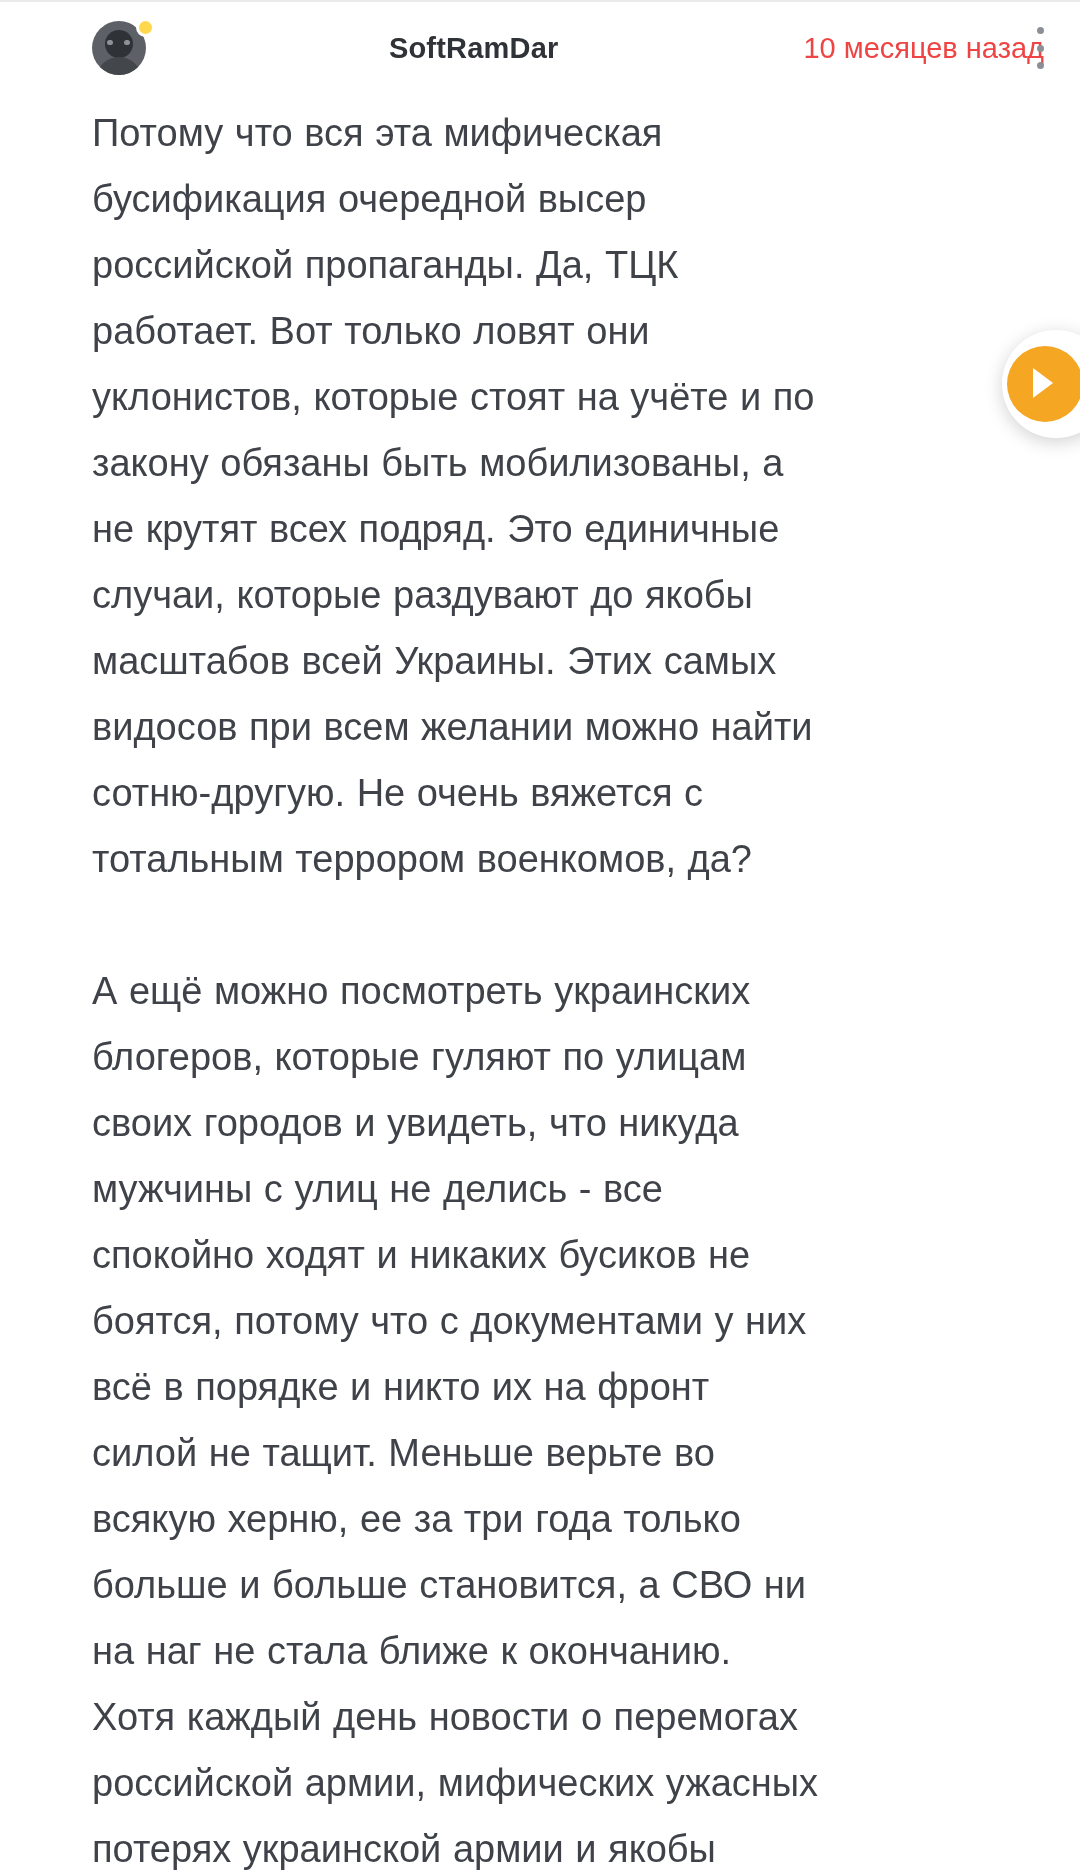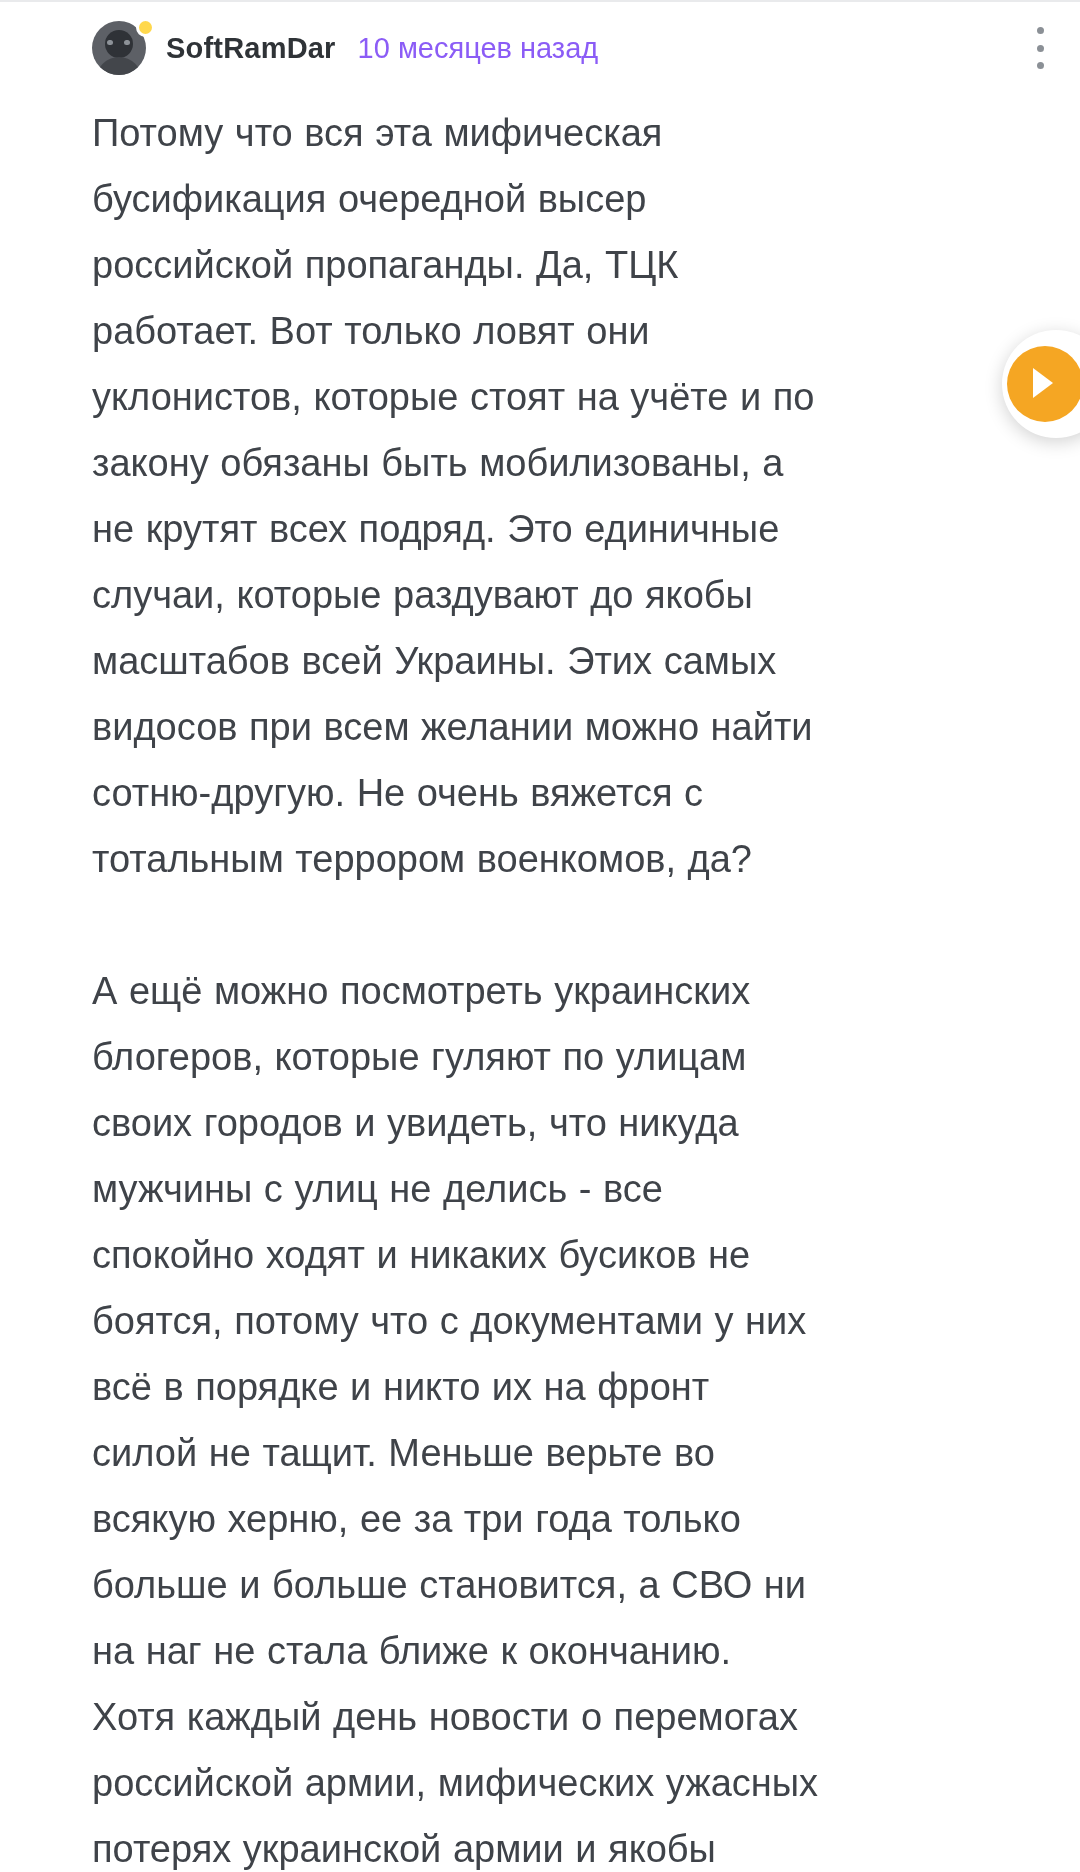--- a/index.html
+++ b/index.html
@@ -33,20 +33,21 @@
     left: 0;
     width: 1080px;
   }
   .comment-header {
     display: flex;
     align-items: center;
     height: 96px;
     padding: 0 36px 0 92px;
     box-sizing: border-box;
     position: relative;
+    justify-content: space-between;
   }
   .avatar-wrap {
     position: relative;
     width: 54px;
     height: 54px;
     flex: 0 0 auto;
   }
   .avatar {
     width: 54px;
     height: 54px;
@@ -100,21 +101,21 @@
     margin-left: 20px;
     font-size: 29px;
     font-weight: bold;
     color: #2f3337;
     letter-spacing: .2px;
     white-space: nowrap;
   }
   .timestamp {
     margin-left: 22px;
     font-size: 29px;
-    color: #8b5cf6;
+    color: #ef4444;
     white-space: nowrap;
   }
   .kebab {
     position: absolute;
     right: 36px;
     top: 50%;
     transform: translateY(-50%);
     width: 8px;
     height: 42px;
     display: flex;

